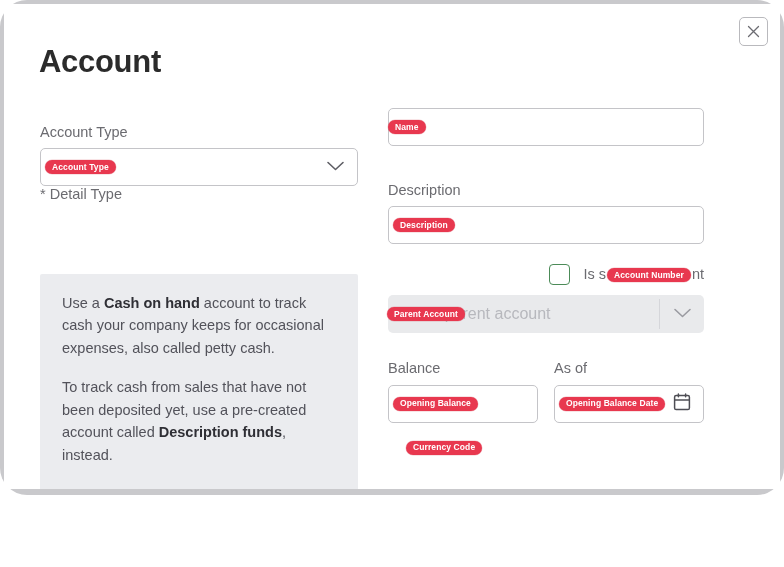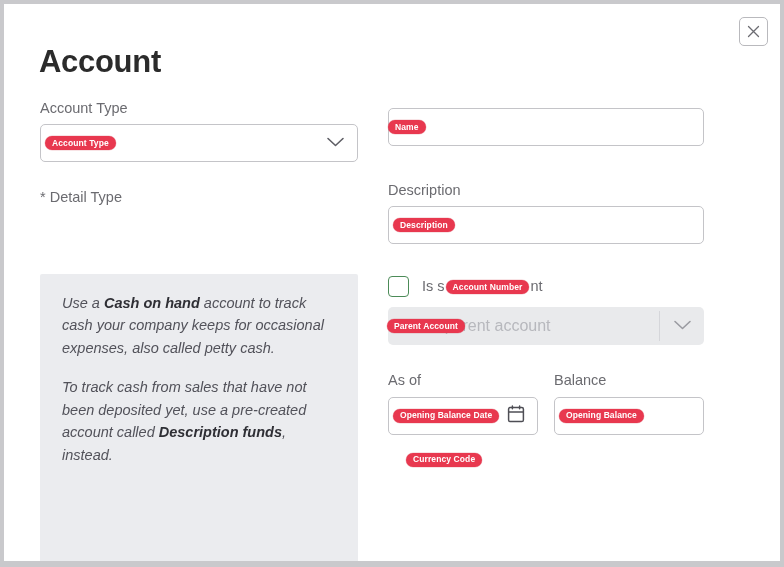--- a/index.html
+++ b/index.html
@@ -12,24 +12,25 @@
     height: 567px;
     overflow: hidden;
     font-family: "Liberation Sans", sans-serif;
   }
 
   
   .viewport-frame {
     position: absolute;
     left: 0; top: 0;
     width: 784px;
-    height: 567px;
+    height: 495px;
     background: #c9c9cc;
     box-sizing: border-box;
     padding: 4px 4px 6px 4px;
+    border-radius: 27px;
   }
 
   .modal-panel {
     position: relative;
     width: 100%;
     height: 100%;
     background: #ffffff;
     box-sizing: border-box;
     overflow: hidden;
   }
@@ -61,21 +62,21 @@
     font-weight: bold;
     color: #2b2b2b;
     letter-spacing: -0.3px;
     line-height: 1;
   }
 
   
   .col-left {
     position: absolute;
     left: 36px;
-    top: 96px;
+    top: 120px;
     width: 318px;
   }
   .col-right {
     position: absolute;
     left: 384px;
     top: 104px;
     width: 316px;
   }
 
   .field-label {
@@ -137,31 +138,31 @@
     background: #ebecef;
     box-sizing: border-box;
     padding: 18px 22px 0 22px;
     border-radius: 2px;
   }
   .info-box p {
     margin: 0 0 17px 0;
     font-size: 14.5px;
     line-height: 1.55;
     color: #52525a;
-    font-style: italic;
   }
   .info-box b { color: #2f2f35; font-weight: bold; }
 
   
   .checkbox-row {
     position: relative;
     display: flex;
     align-items: center;
-    margin-top: 30px;
+    margin-top: 18px;
     height: 24px;
+    justify-content: flex-end;
   }
   .checkbox-box {
     width: 21px;
     height: 21px;
     border: 1.5px solid #4c8b58;
     border-radius: 4px;
     background: #ffffff;
     box-sizing: border-box;
     flex: none;
     cursor: pointer;
@@ -244,21 +245,21 @@
         <div class="input-shell">
           <span class="badge badge-in-field">Account Type</span>
           <span class="chevron">
             <svg width="19" height="12" viewBox="0 0 19 12">
               <path d="M2 2.5 L9.5 9.5 L17 2.5" stroke="#5e5e65" stroke-width="1.6" fill="none" stroke-linecap="round" stroke-linejoin="round"></path>
             </svg>
           </span>
         </div>
       </div>
 
-      <div style="margin-top:27px">
+      <div style="">
         <div class="field-label">* Detail Type</div>
       </div>
 
     </div>
 
     <div class="info-box">
       <p><span>Use a </span><b>Cash on hand</b><span> account to track cash your company keeps for occasional expenses, also called petty cash.</span></p>
       <p><span>To track cash from sales that have not been deposited yet, use a pre-created account called </span><b>Description funds</b><span>, instead.</span></p>
     </div>
 
@@ -287,39 +288,39 @@
         <span class="badge" style="left:-1px; top:50%; transform:translateY(-50%);">Parent Account</span>
         <span class="divider"></span>
         <span class="chevron">
           <svg width="19" height="12" viewBox="0 0 19 12">
             <path d="M2 2.5 L9.5 9.5 L17 2.5" stroke="#9a9ba1" stroke-width="1.6" fill="none" stroke-linecap="round" stroke-linejoin="round"></path>
           </svg>
         </span>
       </div>
 
       <div class="two-col">
+        <div>
+          <div class="field-label">Balance</div>
+          <div class="input-shell">
+            <span class="badge badge-in-field">Opening Balance</span>
+          </div>
+        </div>
         <div>
           <div class="field-label">As of</div>
           <div class="input-shell">
             <span class="badge badge-in-field">Opening Balance Date</span>
             <span class="cal-icon">
               <svg width="18" height="19" viewBox="0 0 18 19">
                 <rect x="1.6" y="3" width="14.8" height="14" rx="1.6" stroke="#4e4e55" stroke-width="1.5" fill="none"></rect>
                 <path d="M1.6 7.4 H16.4" stroke="#4e4e55" stroke-width="1.5"></path>
                 <path d="M5.4 1.4 V4.2 M12.6 1.4 V4.2" stroke="#4e4e55" stroke-width="1.5" stroke-linecap="round"></path>
               </svg>
             </span>
           </div>
         </div>
-        <div>
-          <div class="field-label">Balance</div>
-          <div class="input-shell">
-            <span class="badge badge-in-field">Opening Balance</span>
-          </div>
-        </div>
       </div>
 
       <div class="currency-badge-wrap">
         <span class="badge" style="left:2px; top:0;margin-left:16px;">Currency Code</span>
       </div>
 
     </div>
 
   </div>
 </div>

